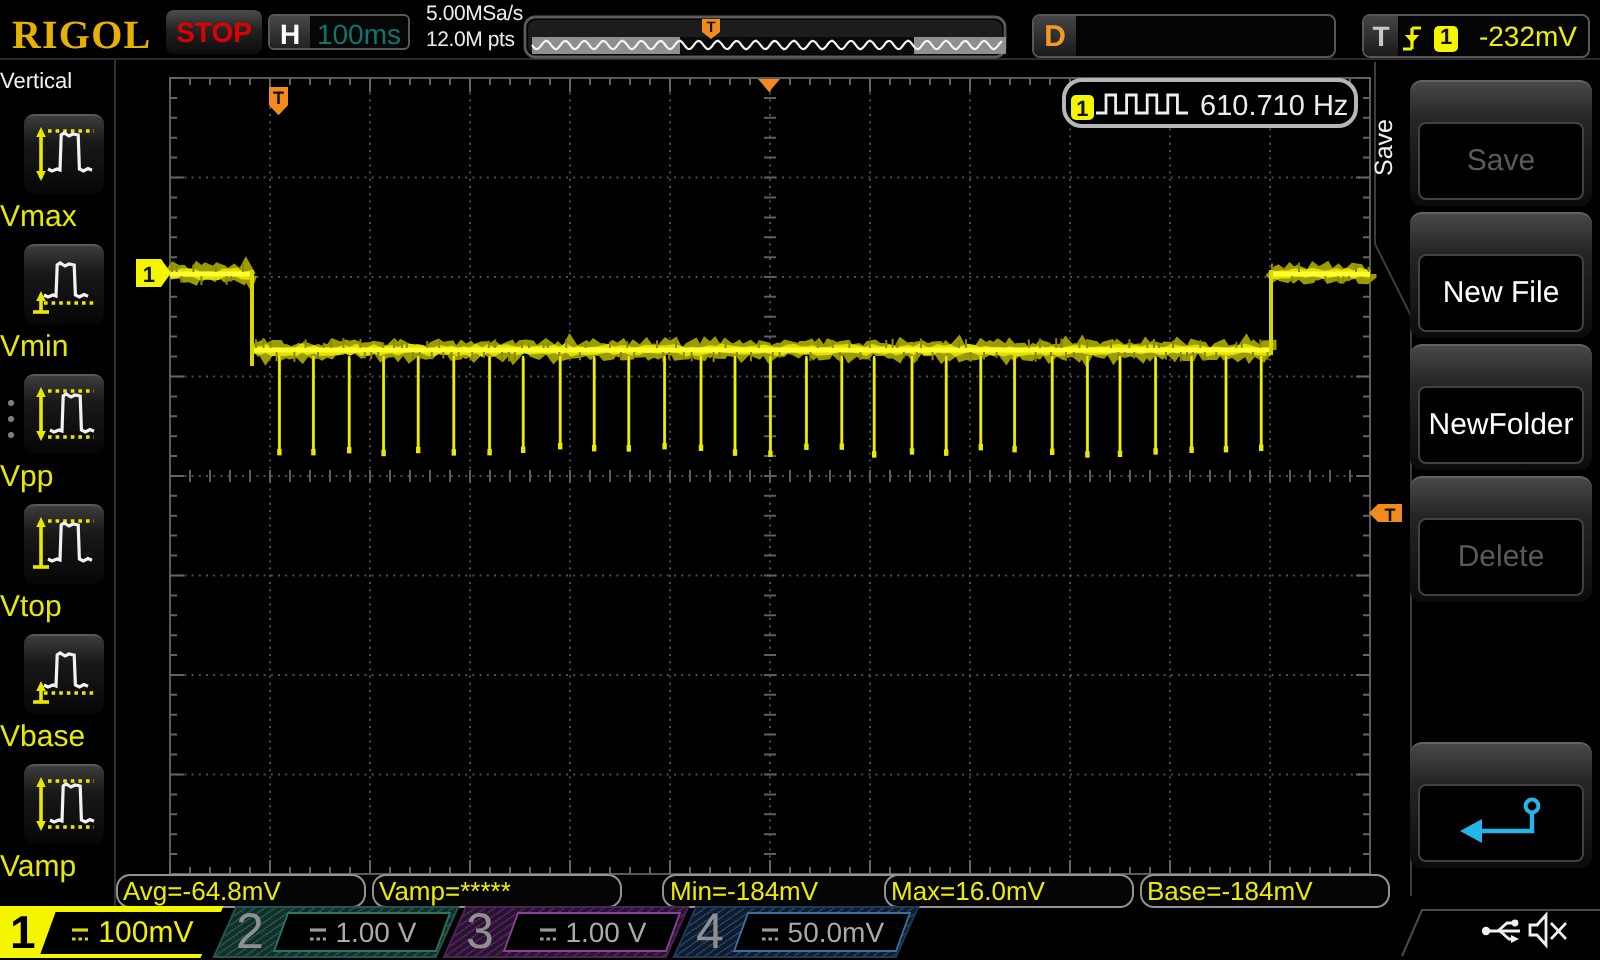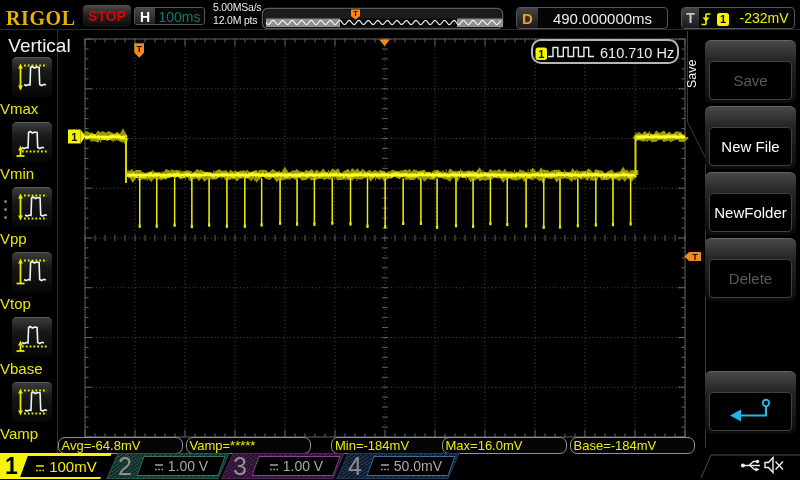--- a/index.html
+++ b/index.html
@@ -32,21 +32,20 @@
 <rect x="266" y="18.5" width="237" height="8.5" fill="#0a0a0a"></rect>
 <rect x="266" y="18.5" width="74" height="8.5" fill="#8f8f8f"></rect>
 <rect x="457" y="18.5" width="46" height="8.5" fill="#8f8f8f"></rect>
 <polyline points="266,22.5 267,23.8 268,24.5 269,24.4 270,23.5 271,22.2 272,21.0 273,20.4 274,20.7 275,21.8 276,23.2 277,24.2 278,24.6 279,24.1 280,22.9 281,21.5 282,20.6 283,20.5 284,21.2 285,22.4 286,23.7 287,24.5 288,24.4 289,23.6 290,22.2 291,21.0 292,20.4 293,20.7 294,21.7 295,23.1 296,24.2 297,24.6 298,24.1 299,22.9 300,21.6 301,20.6 302,20.4 303,21.1 304,22.4 305,23.7 306,24.5 307,24.5 308,23.6 309,22.3 310,21.0 311,20.4 312,20.7 313,21.7 314,23.0 315,24.2 316,24.6 317,24.1 318,23.0 319,21.6 320,20.6 321,20.4 322,21.1 323,22.3 324,23.7 325,24.5 326,24.5 327,23.7 328,22.3 329,21.1 330,20.4 331,20.6 332,21.6 333,23.0 334,24.1 335,24.6 336,24.2 337,23.0 338,21.7 339,20.7 340,20.4 341,21.0 342,22.3 343,23.6 344,24.5 345,24.5 346,23.7 347,22.4 348,21.1 349,20.4 350,20.6 351,21.6 352,22.9 353,24.1 354,24.6 355,24.2 356,23.1 357,21.7 358,20.7 359,20.4 360,21.0 361,22.2 362,23.6 363,24.4 364,24.5 365,23.7 366,22.4 367,21.2 368,20.5 369,20.6 370,21.5 371,22.9 372,24.1 373,24.6 374,24.2 375,23.2 376,21.8 377,20.7 378,20.4 379,21.0 380,22.2 381,23.5 382,24.4 383,24.5 384,23.8 385,22.5 386,21.2 387,20.5 388,20.6 389,21.5 390,22.8 391,24.0 392,24.6 393,24.3 394,23.2 395,21.8 396,20.8 397,20.4 398,20.9 399,22.1 400,23.5 401,24.4 402,24.5 403,23.8 404,22.6 405,21.3 406,20.5 407,20.6 408,21.4 409,22.8 410,24.0 411,24.6 412,24.3 413,23.3 414,21.9 415,20.8 416,20.4 417,20.9 418,22.1 419,23.4 420,24.4 421,24.6 422,23.9 423,22.6 424,21.3 425,20.5 426,20.5 427,21.4 428,22.7 429,24.0 430,24.6 431,24.3 432,23.3 433,22.0 434,20.8 435,20.4 436,20.9 437,22.0 438,23.4 439,24.4 440,24.6 441,23.9 442,22.7 443,21.3 444,20.5 445,20.5 446,21.3 447,22.7 448,23.9 449,24.6 450,24.4 451,23.4 452,22.0 453,20.9 454,20.4 455,20.8 456,22.0 457,23.3 458,24.3 459,24.6 460,24.0 461,22.7 462,21.4 463,20.5 464,20.5 465,21.3 466,22.6 467,23.9 468,24.6 469,24.4 470,23.4 471,22.1 472,20.9 473,20.4 474,20.8 475,21.9 476,23.3 477,24.3 478,24.6 479,24.0 480,22.8 481,21.4 482,20.6 483,20.5 484,21.3 485,22.6 486,23.8 487,24.5 488,24.4 489,23.5 490,22.1 491,20.9 492,20.4 493,20.8 494,21.8 495,23.2 496,24.3 497,24.6 498,24.0 499,22.8 500,21.5 501,20.6" fill="none" stroke="#f4f4f4" stroke-width="1.1"></polyline>
 <path d="M351,9.5 h9 v6.5 h-9 z" fill="#f28a1e"></path>
 <path d="M351,16 h9 l-4.5,3.5 z" fill="#f28a1e"></path>
 <text x="355.5" y="16" font-size="7.5" font-weight="bold" fill="#111" text-anchor="middle" font-family="Liberation Sans, sans-serif">T</text>
 </svg>
 <div class="abs" style="left:516px;top:7px;width:152px;height:22px;border-radius:4px;border:1px solid #565656;background:#050505;overflow:hidden">
   <div class="abs" style="left:0;top:0;width:21px;height:22px;background:linear-gradient(#454545,#161616);color:#f59a1e;font-weight:bold;font-size:15px;text-align:center;line-height:21px">D</div>
-  <div class="abs" style="left:21px;top:0;width:129px;height:22px;color:#ececec;font-size:15px;text-align:center;line-height:21px">490.000000ms</div>
 </div>
 <div class="abs" style="left:681px;top:7px;width:114px;height:22px;border-radius:4px;border:1px solid #565656;background:#050505;overflow:hidden">
   <div class="abs" style="left:0;top:0;width:17px;height:22px;background:linear-gradient(#454545,#161616);color:#c8c8c8;font-weight:bold;font-size:14px;text-align:center;line-height:21px">T</div>
   <svg class="abs" style="left:18px;top:2px" width="16" height="18" viewBox="0 0 16 18">
     <path d="M6,4 h4.5 M6,4 v10.5 M6,14.5 h-4.5" fill="none" stroke="#f0f000" stroke-width="1.6"></path>
     <path d="M6,11.5 l-3.6,-4 h7.2 z" fill="#f0f000"></path>
   </svg>
   <div class="abs" style="left:35px;top:4.5px;width:12px;height:13px;border-radius:2.5px;background:#f5f500;color:#111;font-weight:bold;font-size:11px;text-align:center;line-height:13px">1</div>
   <div class="abs" style="left:53px;top:0;width:58px;height:22px;color:#f0f000;font-size:14px;line-height:21px;text-align:center">-232mV</div>
 </div>
@@ -326,21 +325,21 @@
       </g>
 
 <rect x="532" y="40" width="146" height="23" rx="9" fill="#000" stroke="#b6b6b6" stroke-width="2"></rect>
 <rect x="535.5" y="47.5" width="11.5" height="12.5" rx="2.5" fill="#f5f500"></rect>
 <text x="541.2" y="57.8" font-size="11" font-weight="bold" fill="#111" text-anchor="middle" font-family="Liberation Sans, sans-serif">1</text>
 <path d="M548,56.5 h5 v-9 h4.8 v9 h5.5 v-9 h4.8 v9 h5.5 v-9 h4.8 v9 h5.5 v-9 h4.8 v9 h5.3" fill="none" stroke="#ededed" stroke-width="1.4"></path>
 <text x="600" y="57.5" font-size="14.5" fill="#ededed" font-family="Liberation Sans, sans-serif">610.710 Hz</text>
 
 </svg>
 <div class="abs" style="left:0;top:30px;width:58px;height:425px;border-right:1px solid #303030">
-<div class="abs" style="left:0;top:5px;width:79px;text-align:center;color:#f2f2f2;font-size:19px">Vertical</div>
+<div class="abs" style="left:0;top:5px;width:79px;color:#f2f2f2;font-size:11px">Vertical</div>
 <div class="lbtn" style="top:27px"><svg width="40" height="40" viewBox="0 0 40 40">
           <line x1="12" y1="7.5" x2="35" y2="7.5" stroke="#e8e800" stroke-width="1.8" stroke-dasharray="1.8 2"></line>
           <line x1="8.5" y1="10" x2="8.5" y2="31" stroke="#e8e800" stroke-width="1.8"></line>
           <path d="M8.5,5.5 l-2.4,5 h4.8 z" fill="#e8e800"></path>
           <path d="M8.5,32.5 l-2.4,-5 h4.8 z" fill="#e8e800"></path>
           <path d="M12,26.5 l2,1 l2.5,-1 l1.5,0.5 l0.6,-17.5 l1.5,-1 l2.4,1.5 l2,-1 l2.6,0.5 l0.6,17 l2,1 l2.3,-1.2 l2,0.8" fill="none" stroke="#f2f2f2" stroke-width="1.6"></path>
         </svg></div>
 <div class="llab" style="top:70px">Vmax</div>
       <div class="lbtn" style="top:92px"><svg width="40" height="40" viewBox="0 0 40 40">
           <line x1="10" y1="28.5" x2="35" y2="28.5" stroke="#e8e800" stroke-width="1.8" stroke-dasharray="1.8 2"></line>

